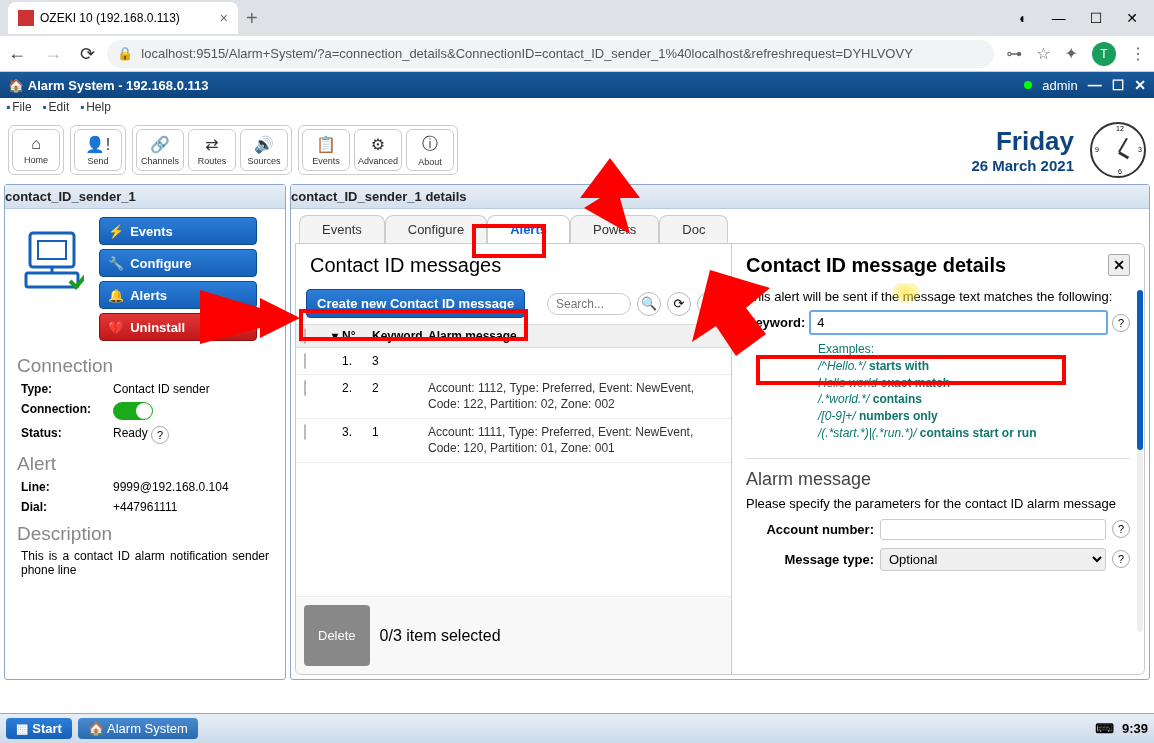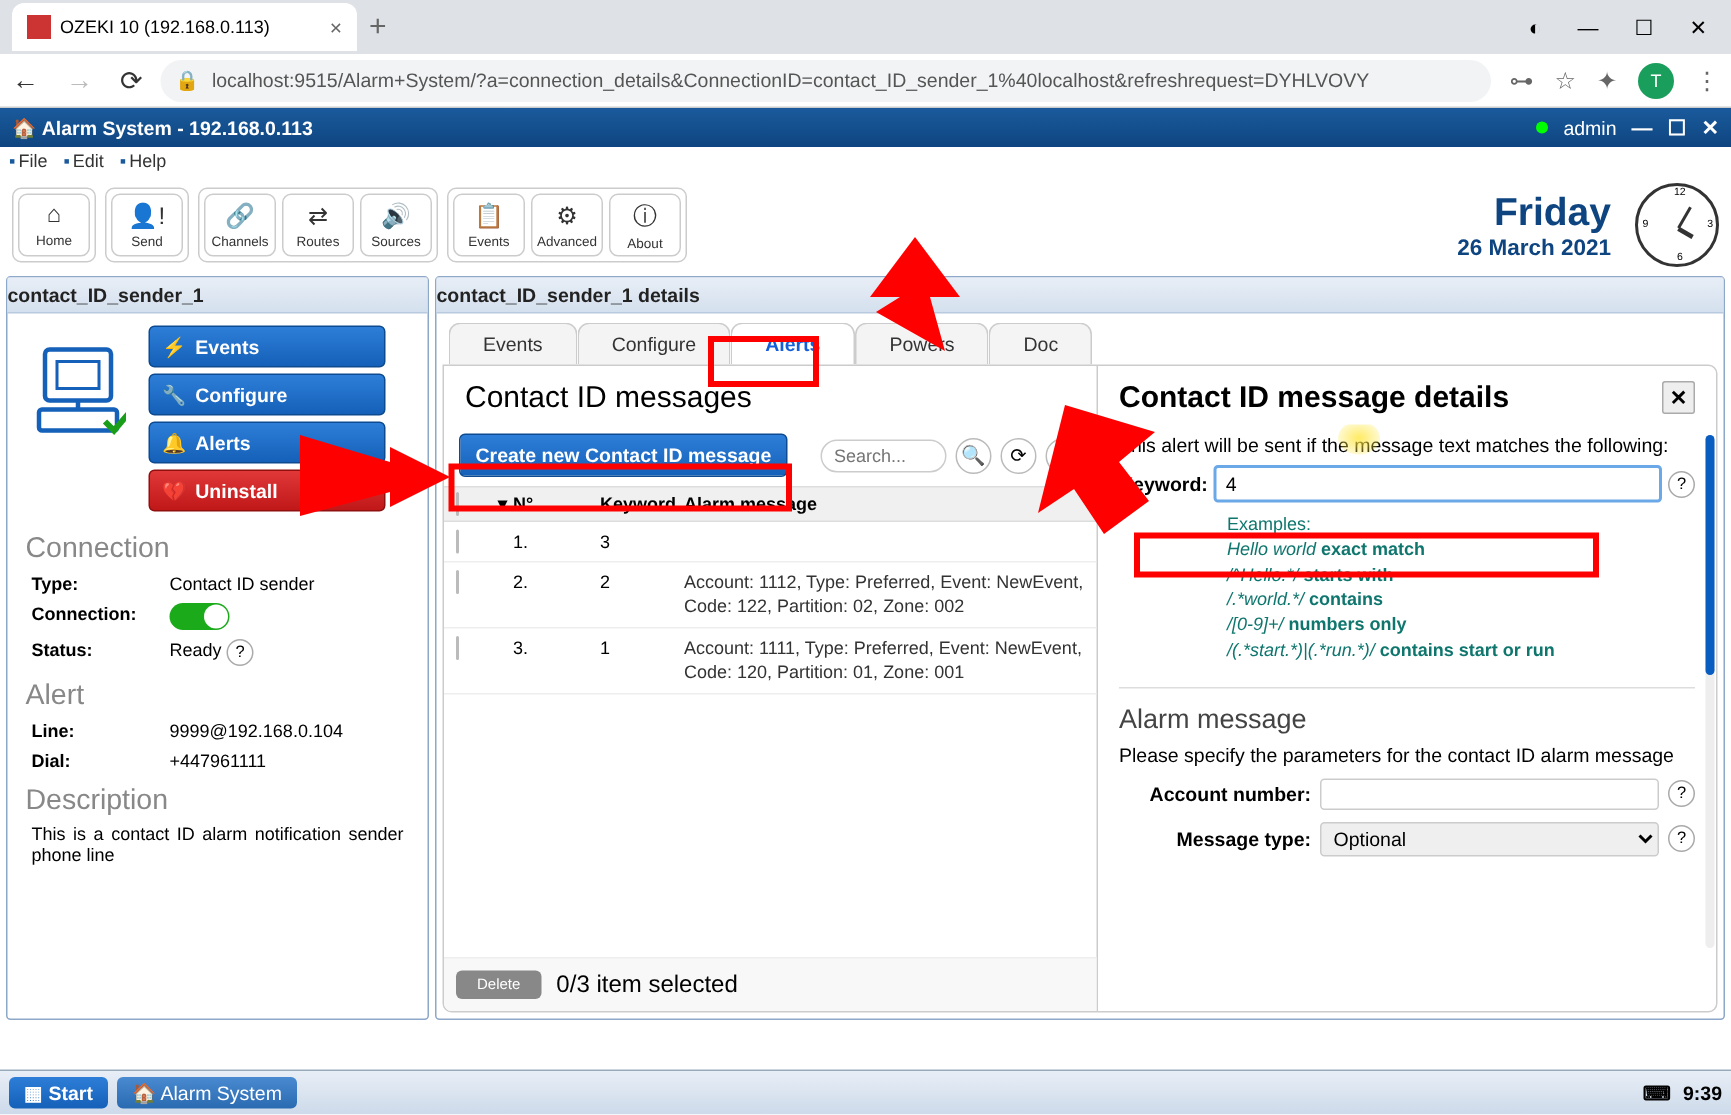--- a/index.html
+++ b/index.html
@@ -71,26 +71,26 @@
 .detail-body { display: flex; border: 1px solid #ccc; margin: 0 4px 4px; flex:1; border-radius: 0 6px 6px 6px; overflow: hidden; }
 .msg-panel { width: 436px; border-right: 1px solid #ccc; display:flex; flex-direction:column; }
 .msg-hdr { font-size: 20px; font-weight: normal; padding: 10px 14px 6px; }
 .msg-tools { display: flex; align-items: center; padding: 6px 10px; gap: 6px; }
 .create-btn { background: linear-gradient(#2d7ed8,#1560b8); color: #fff; font-size: 13px; font-weight: bold; border: 1px solid #0d4a90; border-radius: 4px; padding: 6px 10px; }
 .search-box { margin-left:auto; width: 84px; border: 1px solid #ccc; border-radius: 12px; padding: 3px 8px; font-size: 12px; color: #888; }
 .circ-btn { width: 24px; height: 24px; border: 1px solid #bbb; border-radius: 50%; display:flex;align-items:center;justify-content:center; font-size:13px; }
 .tbl-head { background: #f0f0f0; display: flex; padding: 4px 8px; font-size: 12px; font-weight: bold; border-top:1px solid #ddd; border-bottom:1px solid #ddd; align-items:center;}
 .tbl-head .chk, .tbl-row .chk { width: 28px; }
 .tbl-head .num, .tbl-row .num { width: 30px; }
-.tbl-head .kw, .tbl-row .kw { width: 56px; margin-left: 28px; }
+.tbl-head .kw, .tbl-row .kw { width: 56px; }
 .tbl-row { display: flex; padding: 6px 8px; font-size: 12px; border-bottom: 1px solid #eee; }
 .tbl-row .msg { flex: 1; color: #333; line-height: 1.3; }
 .chkbox { width: 16px; height: 16px; border: 1px solid #bbb; border-radius: 3px; background:#fafafa; }
 .del-row { margin-top: auto; padding: 8px; display: flex; align-items: center; gap: 10px; border-top: 1px solid #eee; background:#f8f8f8;}
-.del-btn { background: #888; color:#fff; padding: 4px 14px; border-radius: 4px; font-size: 10px; }
+.del-btn { background: #888; color:#fff; padding: 23px 14px; border-radius: 4px; font-size: 13px; }
 
 
 .right-detail { flex: 1; padding: 0; position: relative; }
 .right-hdr { font-size: 20px; font-weight: bold; padding: 10px 14px 6px; display:flex; }
 .close-x { margin-left:auto; border:1px solid #aaa; width:22px; height:22px; display:flex;align-items:center;justify-content:center; font-size:14px; border-radius:2px; background:#eee;}
 .right-body { padding: 6px 14px; font-size: 13px; overflow-y:auto; height: 370px; position:relative;}
 .kw-row { display: flex; align-items: center; gap: 4px; margin: 6px 0; }
 .kw-row label { font-weight: bold; }
 .kw-row input { flex:1; border: 2px solid #6aa8e8; border-radius: 3px; padding: 3px 6px; font-size: 13px; }
 .help-ic { border: 1px solid #aaa; border-radius: 50%; width: 18px; height:18px; display:flex;align-items:center;justify-content:center; font-size:11px; }
@@ -347,22 +347,22 @@
         <div class="right-body">
           <div>This alert will be sent if the message text matches the following:</div>
           <div class="kw-row">
             <label>Keyword:</label>
             <input value="4" style="">
             <span class="help-ic">?</span>
             <div class="highlight-yellow" style="left:160px;top:-2px"></div>
           </div>
           <div class="examples">
             <div>Examples:</div>
+            <div><i>/^Hello.*/</i> <b>starts with</b></div>
             <div><i>Hello world</i> <b>exact match</b></div>
-            <div><i>/^Hello.*/</i> <b>starts with</b></div>
             <div><i>/.*world.*/</i> <b>contains</b></div>
             <div><i>/[0-9]+/</i> <b>numbers only</b></div>
             <div><i>/(.*start.*)|(.*run.*)/</i> <b>contains start or run</b></div>
           </div>
           <div class="section2">
             <h3>Alarm message</h3>
             <div style="margin-top:6px">Please specify the parameters for the contact ID alarm message</div>
             <div class="form-row">
               <label>Account number:</label>
               <input style="">

